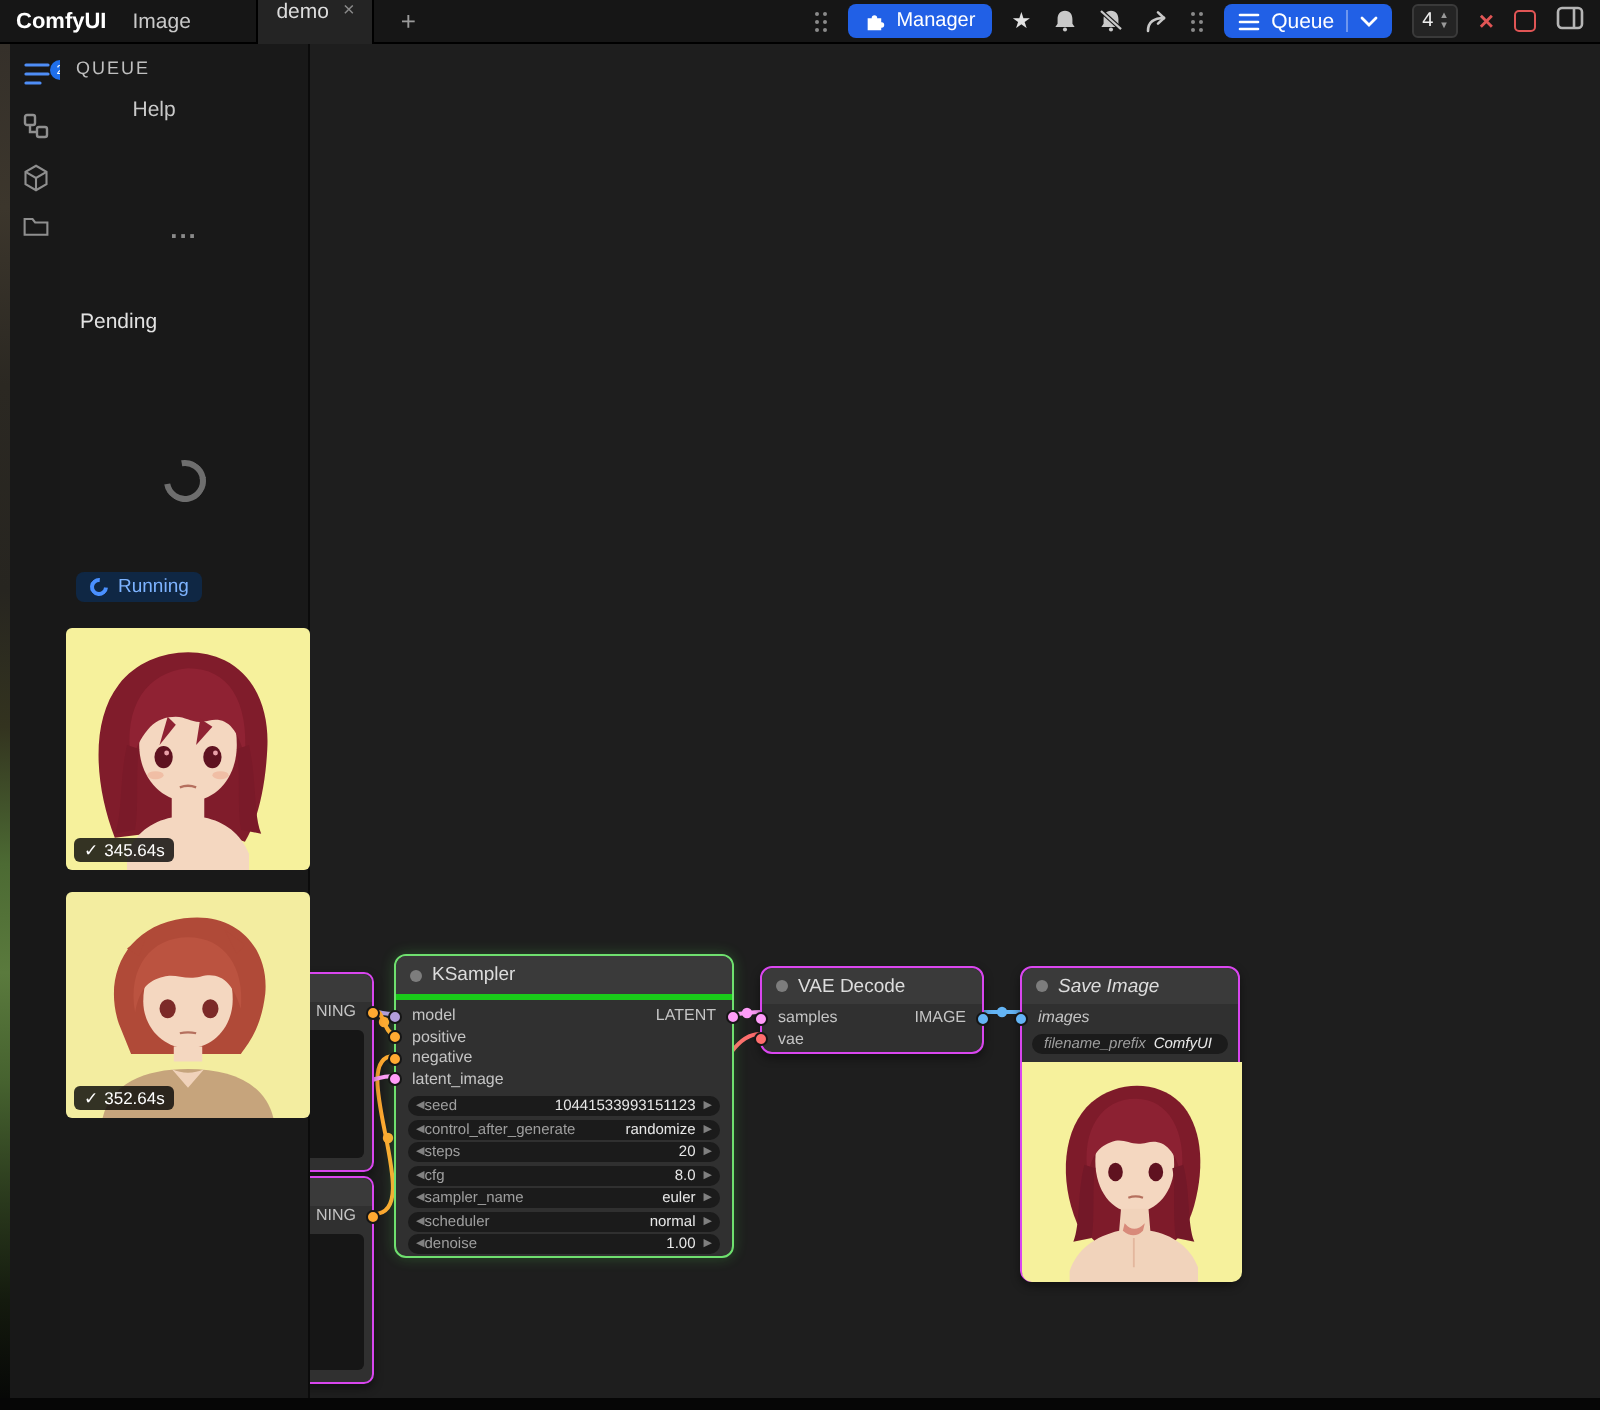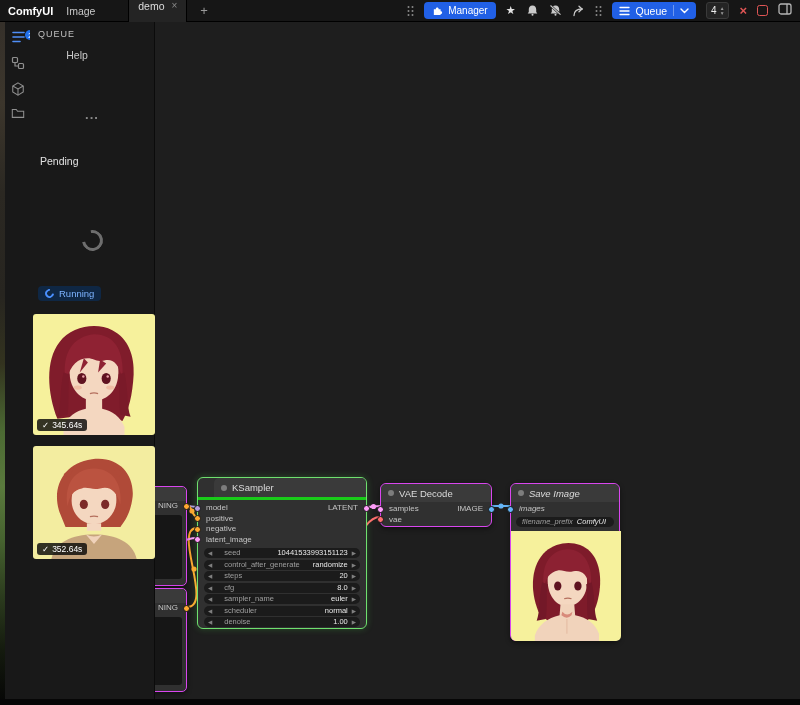--- a/index.html
+++ b/index.html
@@ -85,26 +85,26 @@
           border:1px solid #161616; }
   .slot.in { left:-4px; } .slot.out { right:-4px; }
   .dot-model{background:#b39ddb} .dot-cond{background:#ffa931} .dot-latent{background:#ff9cf9}
   .dot-vae{background:#ff6e6e} .dot-image{background:#64b5f6}
   .slot-label { position:absolute; left:8px; top:0; font-size:8px; color:#c4c4c4; line-height:10.5px; }
   .slot-label.out { left:auto; right:8px; }
   .widgets { padding:3px 6px 0 6px; }
   .widget { height:10px; margin-bottom:1.5px; background:#1b1b1b; border-radius:5px;
             display:flex; align-items:center; padding:0 4px; }
   .warrow { font-size:5.5px; color:#808080; line-height:10px; }
-  .wname { font-size:7.5px; color:#9f9f9f; margin-left:12px; line-height:10px; white-space:nowrap; }
+  .wname { font-size:7.5px; color:#9f9f9f; margin-left:0; line-height:10px; white-space:nowrap; }
   .wval  { font-size:7.5px; color:#e8e8e8; margin-left:auto; margin-right:4px; line-height:10px; white-space:nowrap; }
 
   .ksampler { left:197px; top:455px; width:170px; height:152px;
               border:1.5px solid #6fe06f; box-shadow:0 0 7px rgba(90,255,90,.22); }
-  .ksampler .node-header { height:19px; border-radius:5px 5px 0 0;margin-left:16px; }
+  .ksampler .node-header { height:19px; border-radius:5px 5px 0 0; }
   .progress { height:3px; background:#19cb19; }
   .ksampler .io-block { padding-top:2px; }
 
   .partial { border-radius:5px; }
   .mini-textarea { margin:3px 4px 0 4px; background:#161616; border-radius:3px;
                    padding:2px 3px; overflow:hidden; }
   .mini-textarea div { font-size:6.5px; line-height:8px; color:#c8ccb8; white-space:nowrap; }
 
   .vae-node { left:380px; top:461px; width:112px; height:44px; }
   .save-node { left:510px; top:461px; width:110px; height:158px;font-style:italic; }

